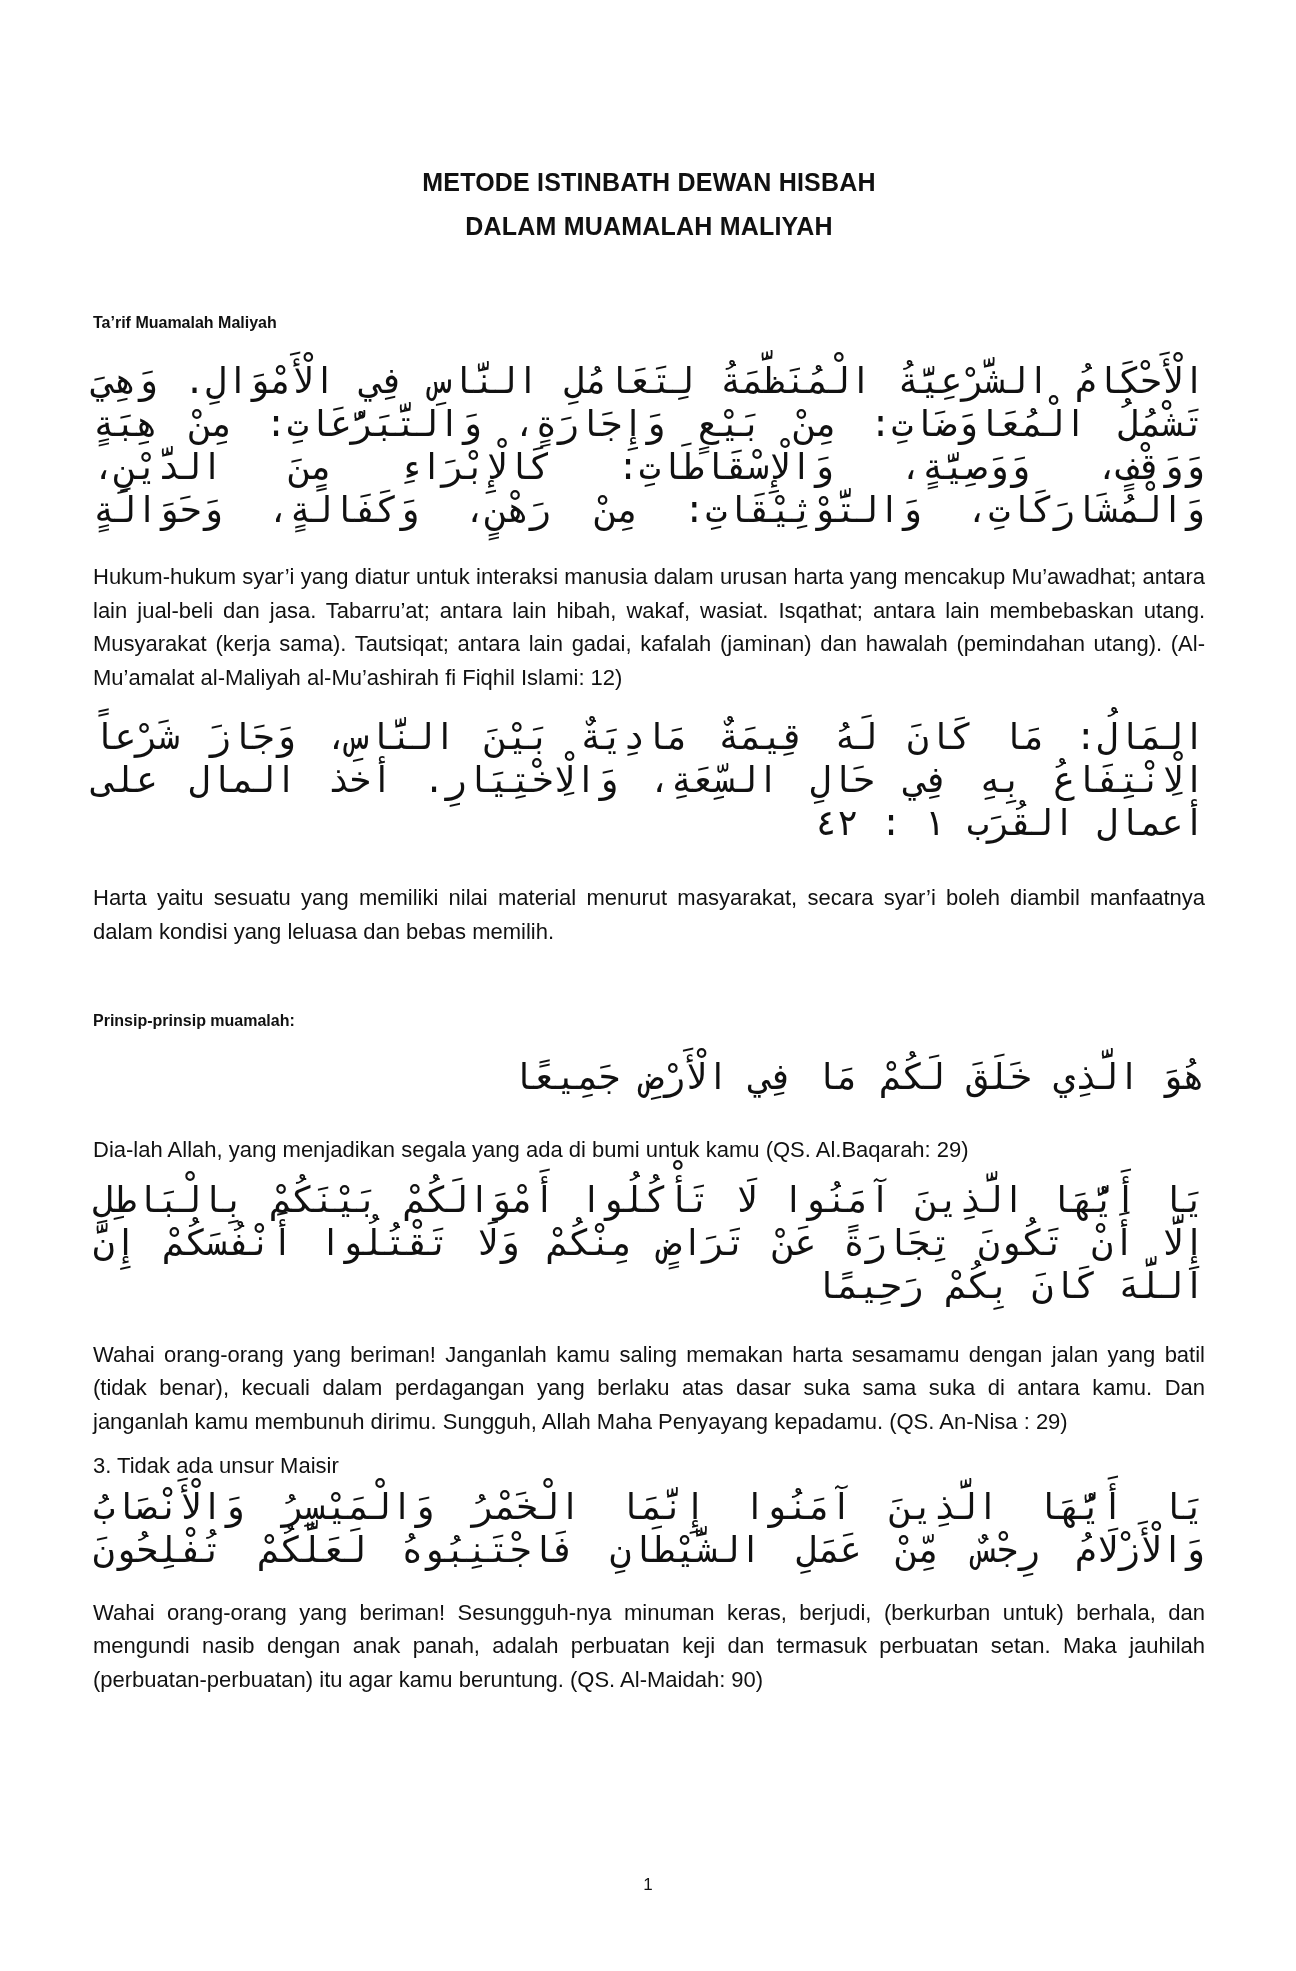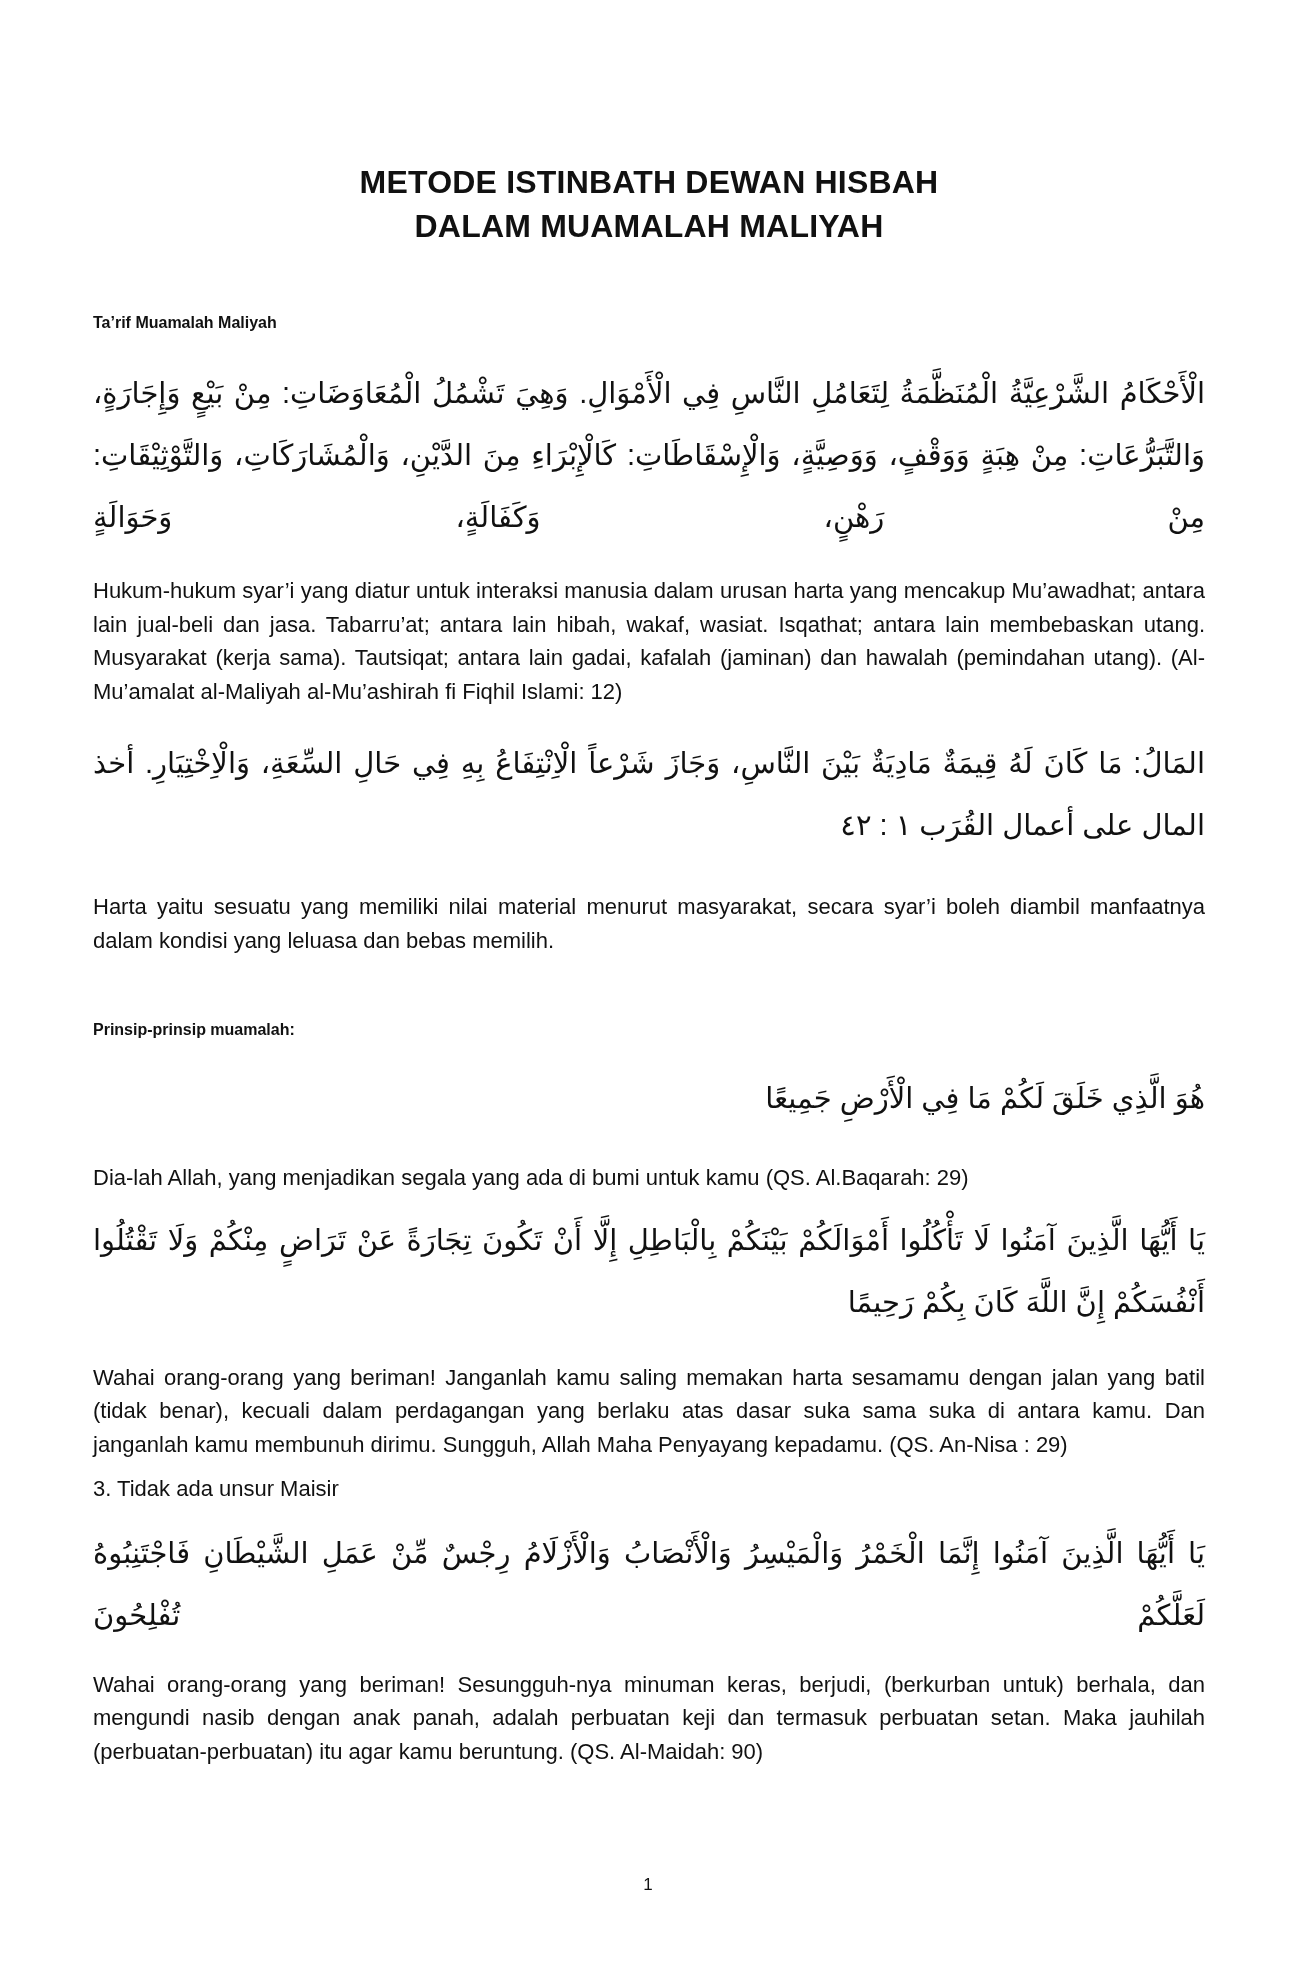--- a/index.html
+++ b/index.html
@@ -15,52 +15,52 @@
     background: #ffffff;
     color: #111111;
     font-family: "Liberation Sans", sans-serif;
     box-sizing: border-box;
     padding: 160px 91px 0 93px;
     overflow: hidden;
   }
   .doc-title {
     text-align: center;
     font-weight: bold;
-    font-size: 32px;
+    font-size: 25px;
     line-height: 44px;
     letter-spacing: 0.2px;
   }
   .section-heading {
     font-weight: bold;
     font-size: 16px;
     line-height: 26px;
   }
   .h-tarif-muamalah { margin-top: 62px; }
   .h-tarif-maal     { margin-top: 36px; }
   .h-prinsip        { margin-top: 60px; }
   .arabic {
     direction: rtl;
     unicode-bidi: embed;
     text-align: right;
-    font-size: 29px;
-    line-height: 62px;
-    font-family: Liberation Sans, sans-serif;
+    font-size: 36px;
+    line-height: 43px;
+    font-family: Liberation Mono, monospace;
   }
   .arabic.justify-all {
     text-align: justify;
     text-align-last: justify;
   }
   .arabic.justify {
     text-align: justify;
   }
   .ar-muamalah { margin-top: 26px; }
   .ar-maal     { margin-top: 24px; }
   .ar-ayah1    { margin-top: 24px; }
   .ar-ayah2    { margin-top: 14px; }
-  .ar-ayah3    { margin-top: 16px; }
+  .ar-ayah3    { margin-top: 5px; }
   .body-par {
     font-size: 22px;
     line-height: 33.5px;
     text-align: justify;
   }
   .p-muamalah  { margin-top: 26px; }
   .p-maal      { margin-top: 34px; }
   .p-item      { margin-top: 24px; }
   .p-transl1   { margin-top: 32px; }
   .p-transl2   { margin-top: 28px; }

